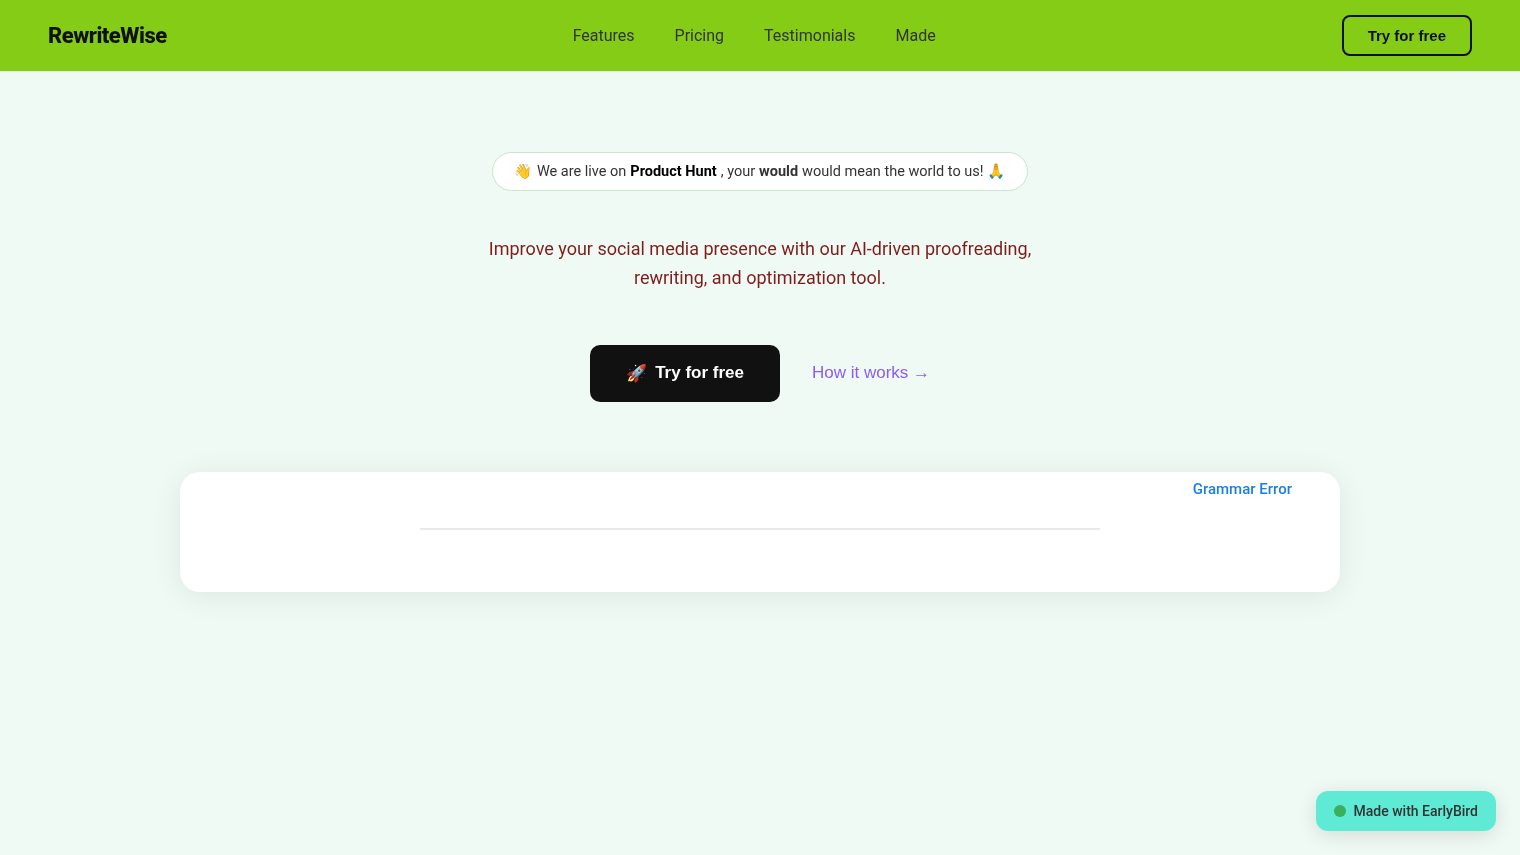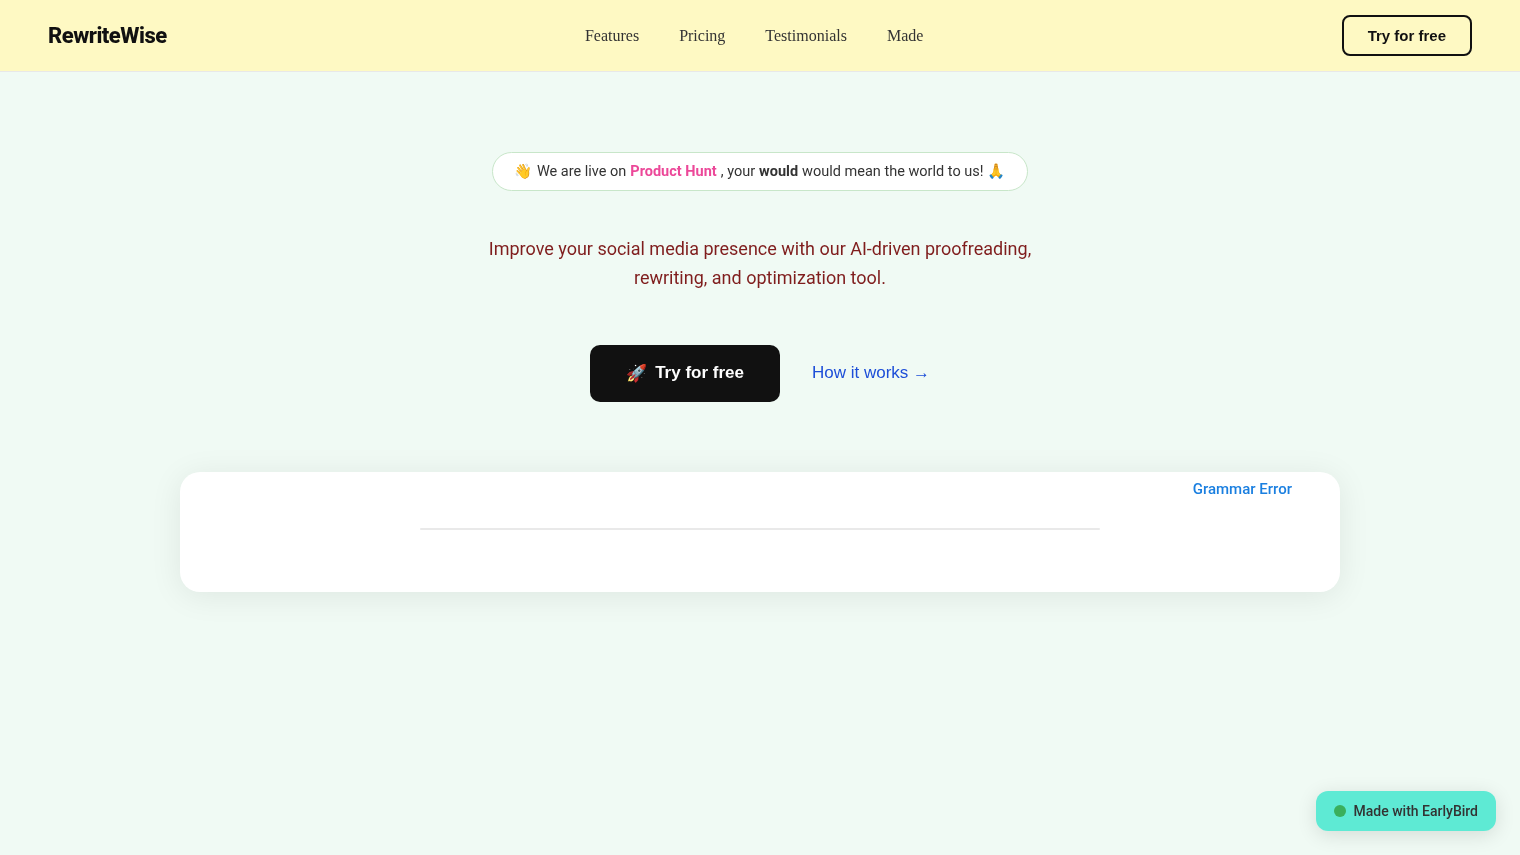--- a/index.html
+++ b/index.html
@@ -6,21 +6,21 @@
 
     body {
       font-family: -apple-system, BlinkMacSystemFont, 'Segoe UI', Roboto, Helvetica, Arial, sans-serif;
       background: #f0faf4;
       min-height: 855px;
       overflow-x: hidden;
     }
 
     
     nav {
-      background: #fef9c3;
+      background: #84cc16;
       border-bottom: 1px solid #e8e8e8;
       height: 72px;
       display: flex;
       align-items: center;
       justify-content: space-between;
       padding: 0 48px;
       position: sticky;
       top: 0;
       z-index: 100;
     }
@@ -29,21 +29,20 @@
       font-size: 22px;
       font-weight: 800;
       color: #111;
       letter-spacing: -0.5px;
     }
 
     .nav-links {
       display: flex;
       gap: 40px;
       align-items: center;
-      font-family: Liberation Serif, serif;
     }
 
     .nav-link {
       font-size: 16px;
       color: #333;
       text-decoration: none;
       cursor: pointer;
     }
 
     .nav-cta {
@@ -73,21 +72,21 @@
       border-radius: 50px;
       padding: 10px 22px;
       font-size: 14.5px;
       color: #333;
       background: #fff;
       margin-bottom: 44px;
       gap: 4px;
     }
 
     .hero-banner .product-hunt {
-      color: #ec4899;
+      color: #000000;
       font-weight: 700;
     }
 
     .hero-banner .upvote {
       font-weight: 700;
     }
 
     .hero-title {
       font-size: 72px;
       font-weight: 900;
@@ -126,21 +125,21 @@
       cursor: pointer;
       display: flex;
       align-items: center;
       gap: 8px;
     }
 
     .btn-secondary {
       background: transparent;
       border: none;
       font-size: 17px;
-      color: #1d4ed8;
+      color: #8b5cf6;
       cursor: pointer;
       font-weight: 500;
     }
 
     
     .demo-card-wrapper {
       width: 100%;
       max-width: 1160px;
       margin: 0 auto;
     }

